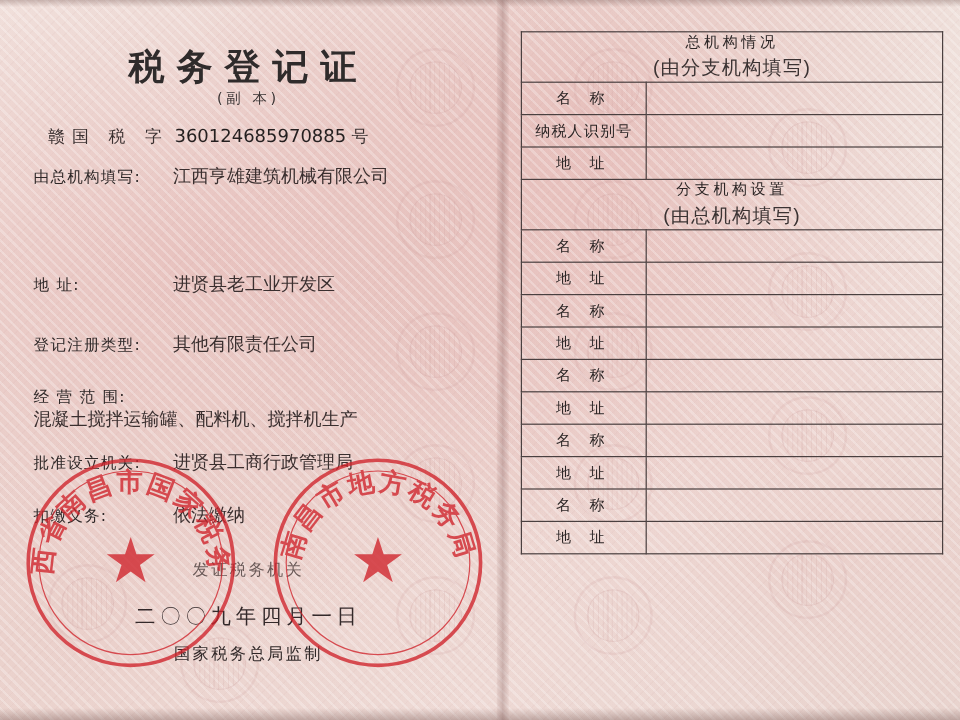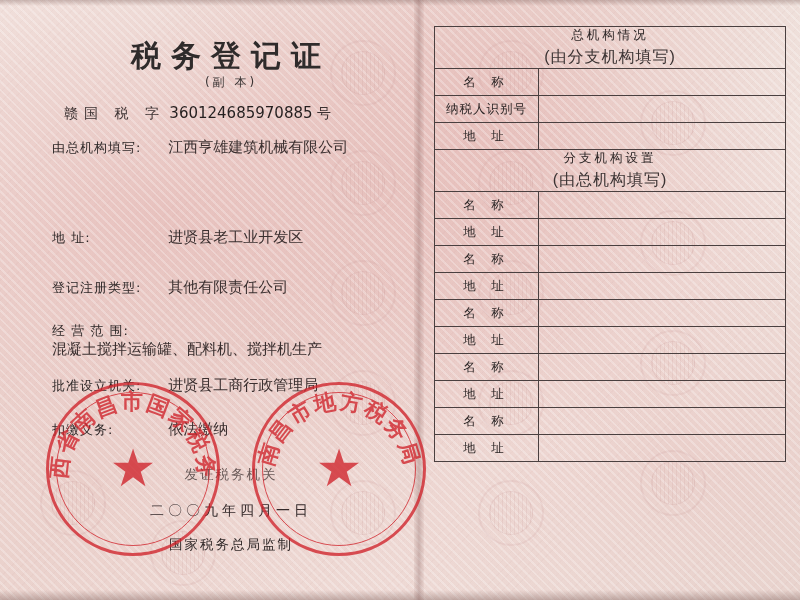--- a/index.html
+++ b/index.html
@@ -34,35 +34,35 @@
   .edge-bottom{position:absolute;left:0;bottom:0;width:800px;height:10px;background:linear-gradient(to top, rgba(120,90,85,.40), rgba(120,90,85,0));}
 
   
   .wm{position:absolute;width:62px;height:62px;border-radius:50%;
       border:2px solid rgba(198,150,148,.30);opacity:.55;pointer-events:none;}
   .wm:after{content:"";position:absolute;inset:9px;border-radius:50%;
       border:1px solid rgba(198,150,148,.35);
       background:repeating-linear-gradient(90deg, rgba(198,150,148,.30) 0 1px, rgba(0,0,0,0) 1px 4px);}
 
   
-  #left{position:absolute;left:0;top:0;width:414px;height:600px;margin-left:24px;}
+  #left{position:absolute;left:0;top:0;width:414px;height:600px;}
   .title{position:absolute;left:0;top:36px;width:414px;text-align:center;
     font-size:30px;letter-spacing:10px;font-weight:bold;color:#2f2b2b;
     font-family:"DejaVu Sans", sans-serif;}
   .subtitle{position:absolute;left:0;top:74px;width:414px;text-align:center;
     font-size:12px;letter-spacing:3px;color:#3a3434;font-family:"DejaVu Sans", sans-serif;}
   .numline{position:absolute;left:40px;top:104px;width:360px;height:24px;
     font-size:14px;color:#3a3030;font-family:"DejaVu Sans", sans-serif;}
   .numline .lbl{letter-spacing:6px;}
   .numline .code{font-size:15px;color:#241f1f;}
   .row{position:absolute;left:28px;width:380px;font-size:13px;color:#332c2c;
     font-family:"DejaVu Sans", sans-serif;}
   .row .k{display:inline-block;width:112px;color:#2e2828;letter-spacing:1px;}
   .row .v{display:inline-block;color:#3a2f2f;font-size:15px;}
-  .dateline{position:absolute;left:0;width:414px;text-align:center;font-size:14px;
+  .dateline{position:absolute;left:0;width:414px;text-align:center;font-size:17px;
     letter-spacing:4px;color:#33292a;font-family:"DejaVu Sans", sans-serif;}
   .footline{position:absolute;left:0;width:414px;text-align:center;font-size:13.5px;
     letter-spacing:2px;color:#2f2727;font-family:"DejaVu Sans", sans-serif;}
   .faint{color:#6a5a58;}
 
   
   .seal{position:absolute;width:168px;height:168px;border-radius:50%;
     border:3px solid #d0232b;opacity:.78;pointer-events:none;}
   .seal .inner{position:absolute;inset:7px;border-radius:50%;border:1px solid #d0232b;}
   .seal .star{position:absolute;left:50%;top:50%;width:0;height:0;transform:translate(-50%,-52%);

